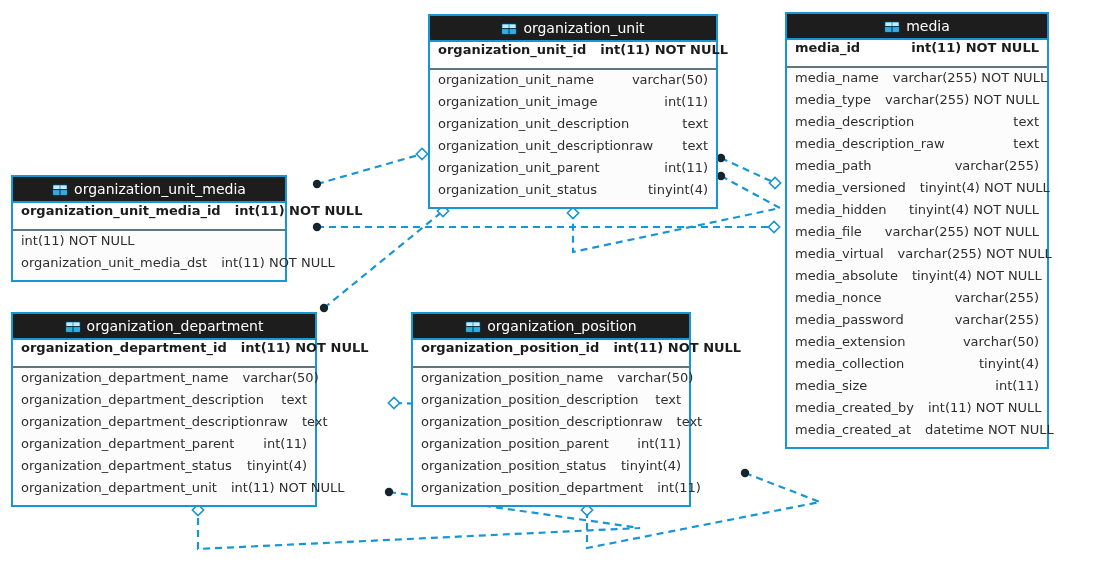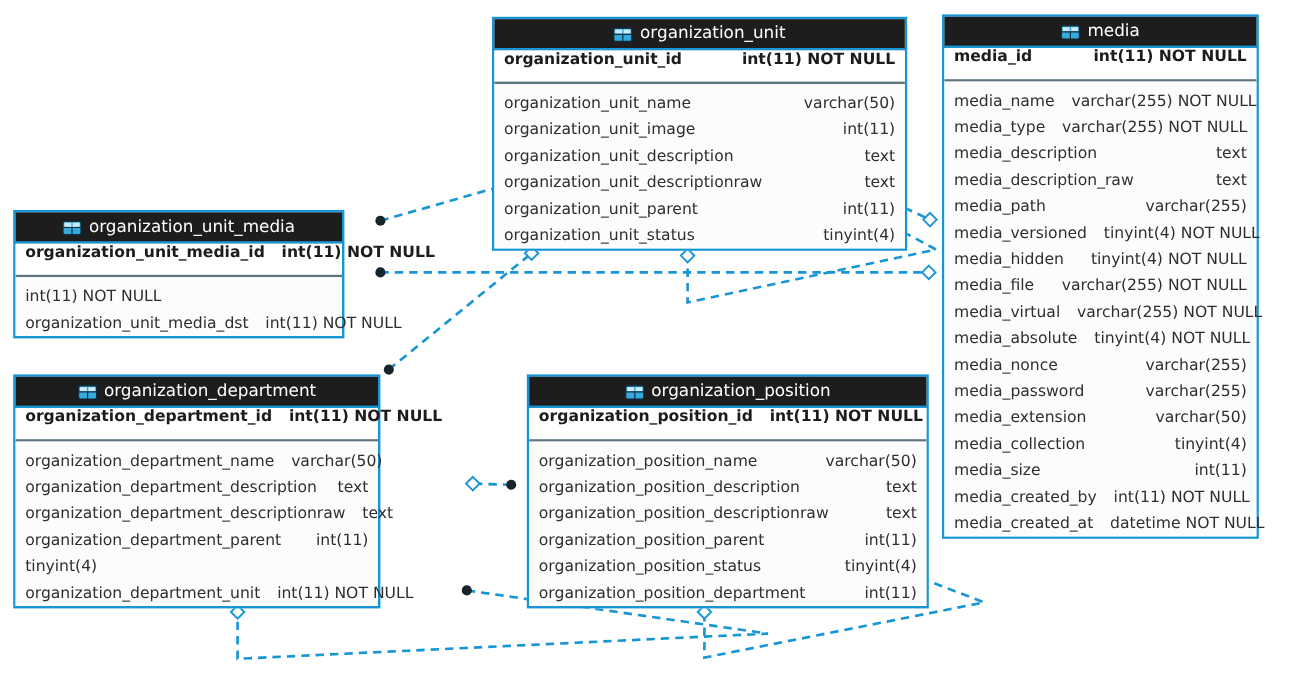--- a/index.html
+++ b/index.html
@@ -10,21 +10,21 @@
   body{font-family:"DejaVu Sans","Liberation Sans",sans-serif;}
   .canvas{position:relative;width:1097px;height:562px;background:#ffffff;overflow:hidden;}
   #wires{position:absolute;left:0;top:0;z-index:1;}
   #tables{position:absolute;left:0;top:0;width:100%;height:100%;z-index:2;}
   .tbl{position:absolute;border:2px solid var(--accent);background:var(--body-bg);box-sizing:border-box;}
   .thead{height:24px;background:var(--hdr-bg);color:var(--hdr-tx);display:flex;align-items:center;justify-content:center;font-size:14px;border-bottom:2px solid var(--accent);}
   .ticon{display:inline-flex;margin-right:6px;position:relative;top:1px;}
   .ttitle{white-space:nowrap;}
   .pkrow{height:26px;background:var(--pk-bg);display:flex;align-items:flex-start;justify-content:space-between;padding:0 8px;border-bottom:2px solid var(--pk-sep);font-weight:bold;font-size:13px;color:#1c1c1c;}
   .tbody{padding:2px 0 3px 0;background:var(--body-bg);}
-  .row{height:22px;display:flex;align-items:flex-end;justify-content:space-between;padding:0 8px;font-size:13px;color:var(--tx);}
+  .row{height:22px;display:flex;align-items:flex-start;justify-content:space-between;padding:0 8px;font-size:13px;color:var(--tx);}
   .cname{white-space:nowrap;margin-right:14px;}
   .ctype{white-space:nowrap;text-align:right;}
 </style>
 </head>
 <body>
 
 <div class="canvas">
   <svg id="wires" width="1097" height="562" viewBox="0 0 1097 562">
       <g>
         <path d="M317,184 L422,154" fill="none" stroke="#1795d4" stroke-width="2.2" stroke-dasharray="7 5"></path>
@@ -61,21 +61,21 @@
         <circle cx="426" cy="404" r="4.2" fill="#16242c"></circle>
         <path d="M394,397.4 L399.6,403 L394,408.6 L388.4,403 Z" fill="#ffffff" stroke="#1795d4" stroke-width="1.6"></path>
       </g>
       <g>
         <path d="M745,473 L820,502 L587,548 L587,510" fill="none" stroke="#1795d4" stroke-width="2.2" stroke-dasharray="7 5"></path>
         <circle cx="745" cy="473" r="4.2" fill="#16242c"></circle>
         <path d="M587,504.4 L592.6,510 L587,515.6 L581.4,510 Z" fill="#ffffff" stroke="#1795d4" stroke-width="1.6"></path>
       </g>
     </svg>
   <div id="tables">
-      <div class="tbl" style="left: 410px; top: 14px; width: 346px;">
+      <div class="tbl" style="left: 428px; top: 14px; width: 290px;">
         <div class="thead">
           <span class="ticon">
             <svg width="16" height="12" viewBox="0 0 16 12">
               <rect x="0.5" y="0.5" width="15" height="11" rx="1.5" fill="#35aade" stroke="#0c2f42"></rect>
               <rect x="1.6" y="1.6" width="5.8" height="3.4" fill="#cde9f6"></rect>
               <rect x="8.6" y="1.6" width="5.8" height="3.4" fill="#cde9f6"></rect>
               <line x1="0.5" y1="5.6" x2="15.5" y2="5.6" stroke="#0c2f42"></line>
               <line x1="8" y1="5.6" x2="8" y2="11.5" stroke="#0c2f42"></line>
             </svg>
           </span>
@@ -255,29 +255,30 @@
           </div>
           <div class="row">
             <span class="cname">organization_department_descriptionraw</span>
             <span class="ctype">text</span>
           </div>
           <div class="row">
             <span class="cname">organization_department_parent</span>
             <span class="ctype">int(11)</span>
           </div>
           <div class="row">
+            <span class="cname">organization_department_status</span>
             <span class="ctype">tinyint(4)</span>
           </div>
           <div class="row">
             <span class="cname">organization_department_unit</span>
             <span class="ctype">int(11) NOT NULL</span>
           </div>
         </div>
       </div>
-      <div class="tbl" style="left: 439px; top: 312px; width: 335px;">
+      <div class="tbl" style="left: 411px; top: 312px; width: 280px;">
         <div class="thead">
           <span class="ticon">
             <svg width="16" height="12" viewBox="0 0 16 12">
               <rect x="0.5" y="0.5" width="15" height="11" rx="1.5" fill="#35aade" stroke="#0c2f42"></rect>
               <rect x="1.6" y="1.6" width="5.8" height="3.4" fill="#cde9f6"></rect>
               <rect x="8.6" y="1.6" width="5.8" height="3.4" fill="#cde9f6"></rect>
               <line x1="0.5" y1="5.6" x2="15.5" y2="5.6" stroke="#0c2f42"></line>
               <line x1="8" y1="5.6" x2="8" y2="11.5" stroke="#0c2f42"></line>
             </svg>
           </span>

